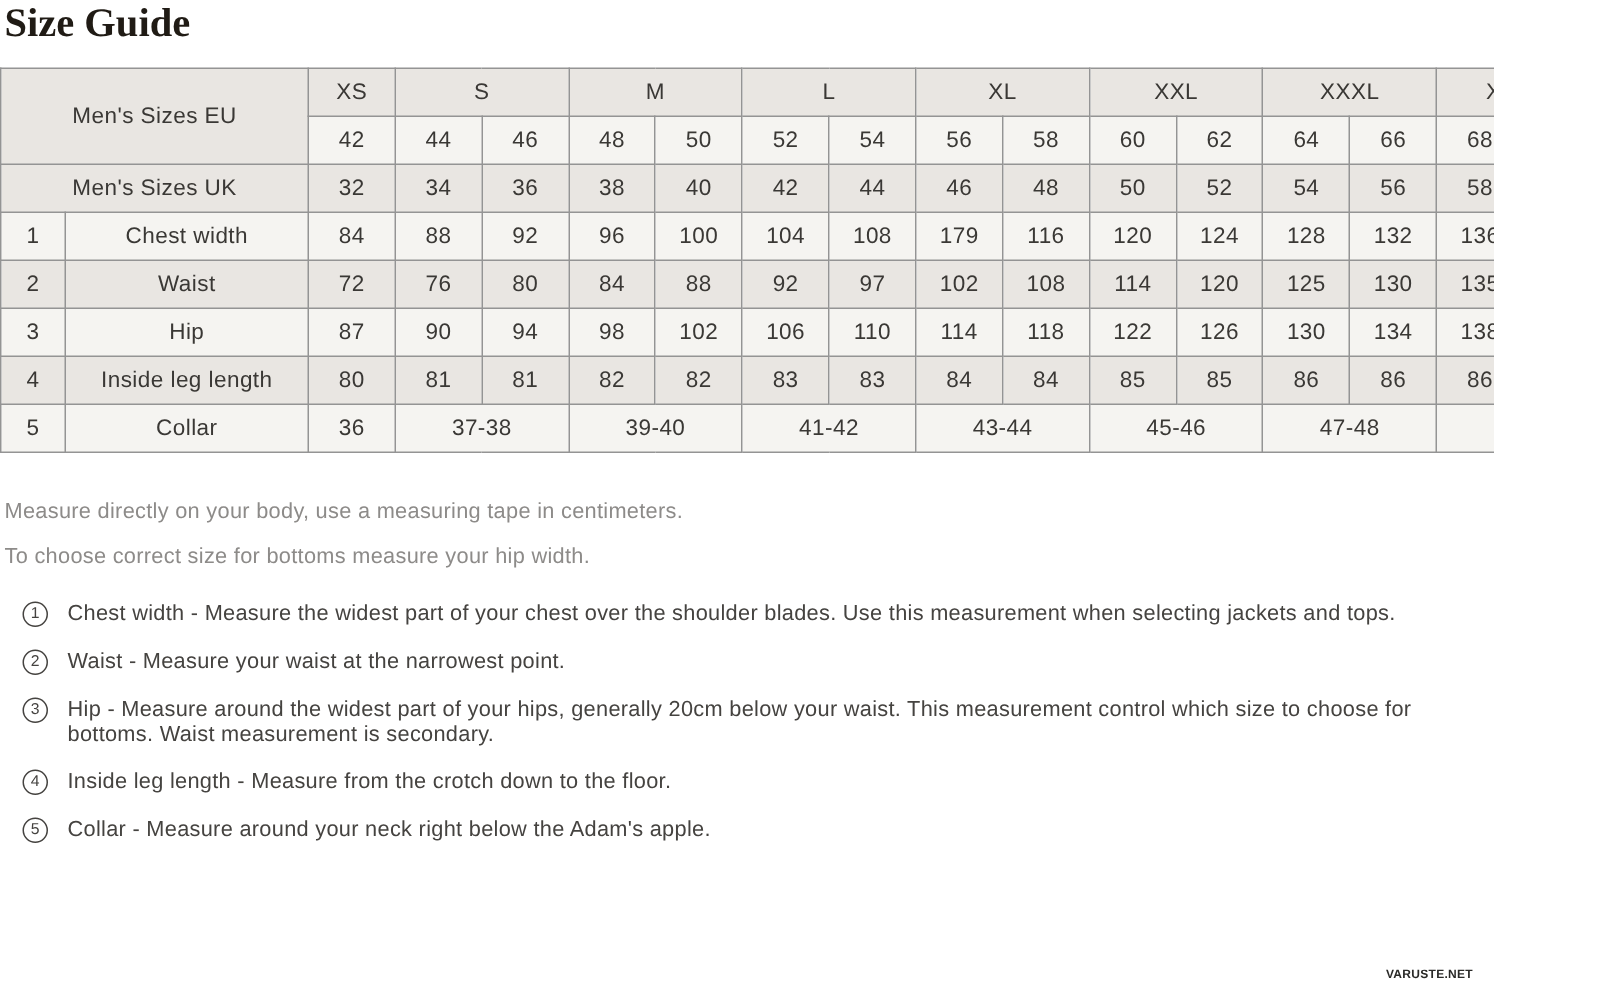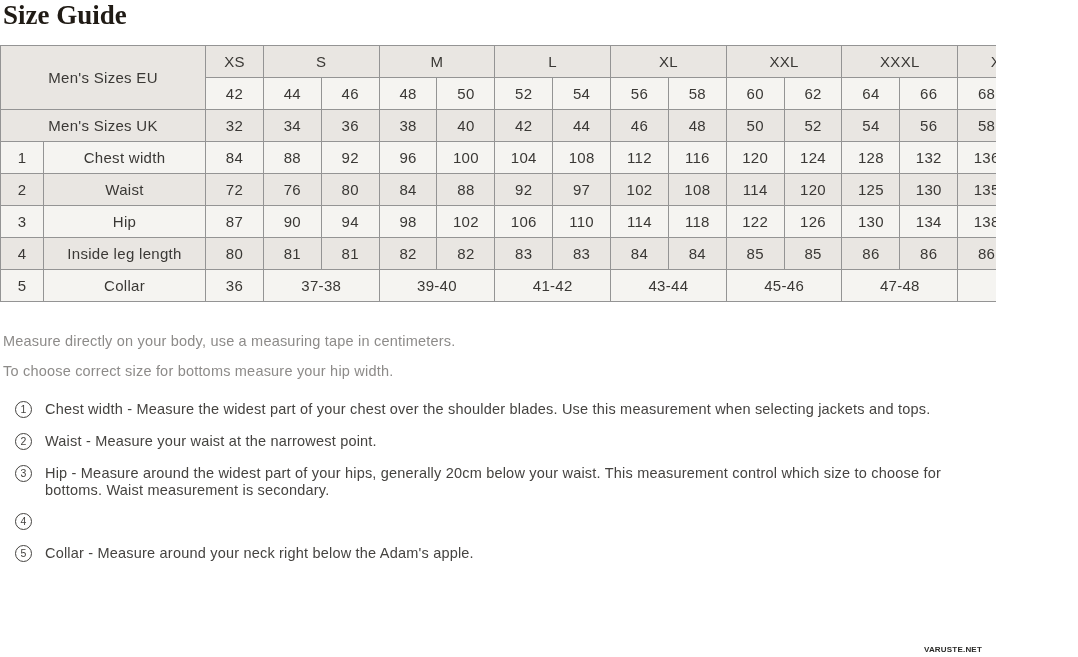--- a/index.html
+++ b/index.html
@@ -105,21 +105,21 @@
         <tr>
           <td class="bg-l">1</td>
           <td class="bg-l">Chest width</td>
           <td class="bg-l">84</td>
           <td class="bg-l">88</td>
           <td class="bg-l">92</td>
           <td class="bg-l">96</td>
           <td class="bg-l">100</td>
           <td class="bg-l">104</td>
           <td class="bg-l">108</td>
-          <td class="bg-l">112</td>
+          <td class="bg-l">179</td>
           <td class="bg-l">116</td>
           <td class="bg-l">120</td>
           <td class="bg-l">124</td>
           <td class="bg-l">128</td>
           <td class="bg-l">132</td>
           <td class="bg-l">136</td>
           <td class="bg-l">140</td>
         </tr>
         <tr>
           <td class="bg-d">2</td>
@@ -206,20 +206,21 @@
       <div class="instr-item">
         <span class="circ">2</span>
         <div class="instr-text">Waist - Measure your waist at the narrowest point.</div>
       </div>
       <div class="instr-item">
         <span class="circ">3</span>
         <div class="instr-text">Hip - Measure around the widest part of your hips, generally 20cm below your waist. This measurement control which size to choose for bottoms. Waist measurement is secondary.</div>
       </div>
       <div class="instr-item">
         <span class="circ">4</span>
+        <div class="instr-text">Inside leg length - Measure from the crotch down to the floor.</div>
       </div>
       <div class="instr-item">
         <span class="circ">5</span>
         <div class="instr-text">Collar - Measure around your neck right below the Adam's apple.</div>
       </div>
     </div>
 
   <div class="watermark">VARUSTE.NET</div>
 
 </div>

